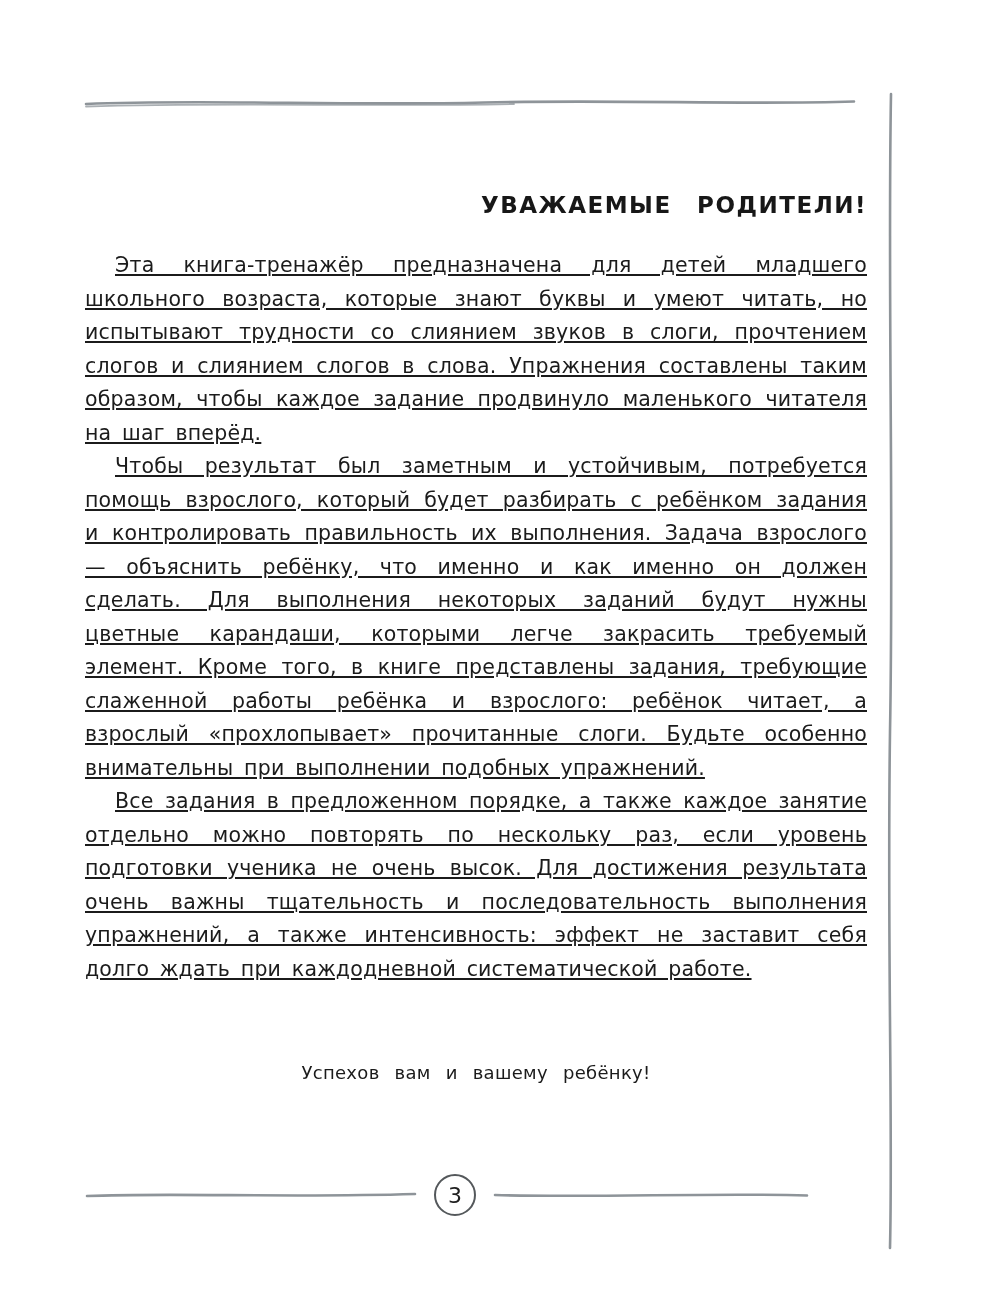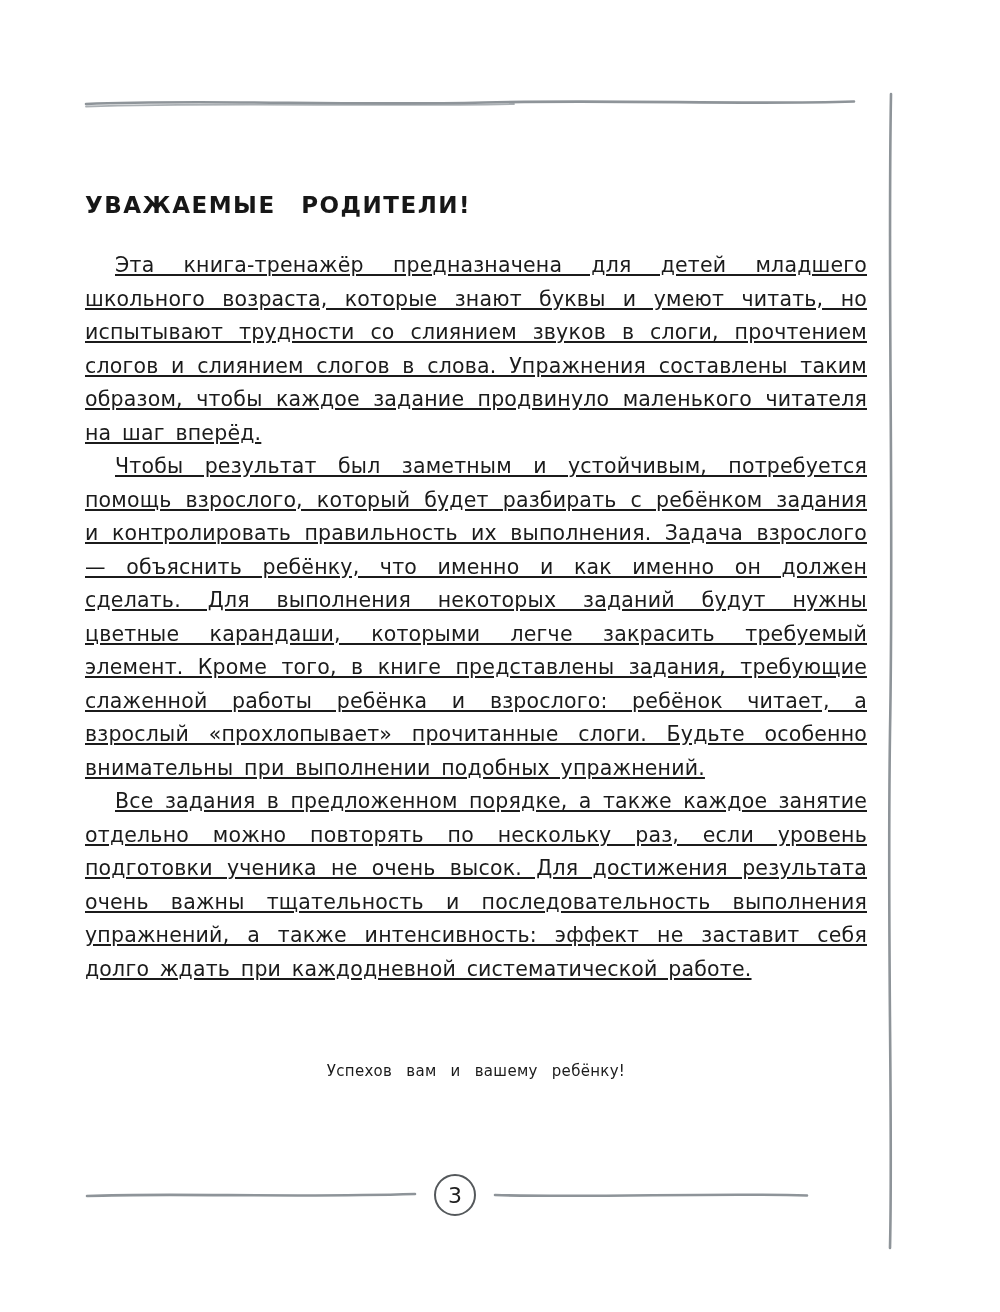--- a/index.html
+++ b/index.html
@@ -25,21 +25,21 @@
     position: absolute;
     left: 884px;
     top: 92px;
   }
   .heading {
     position: absolute;
     left: 85px;
     top: 192px;
     width: 782px;
     margin: 0;
-    text-align: left;
+    text-align: right;
     font-size: 23px;
     font-weight: bold;
     letter-spacing: 1.5px;
     word-spacing: 16px;
     color: #171717;
   }
   .body-text {
     position: absolute;
     left: 85px;
     top: 249px;
@@ -55,21 +55,21 @@
     text-indent: 30px;
     text-decoration: underline;
   }
   .closing {
     position: absolute;
     left: 85px;
     top: 1062px;
     width: 782px;
     margin: 0;
     text-align: center;
-    font-size: 15px;
+    font-size: 18px;
     letter-spacing: 0.3px;
     word-spacing: 9px;
   }
   .footer {
     position: absolute;
     left: 85px;
     top: 1170px;
     width: 772px;
     height: 50px;
     display: flex;

